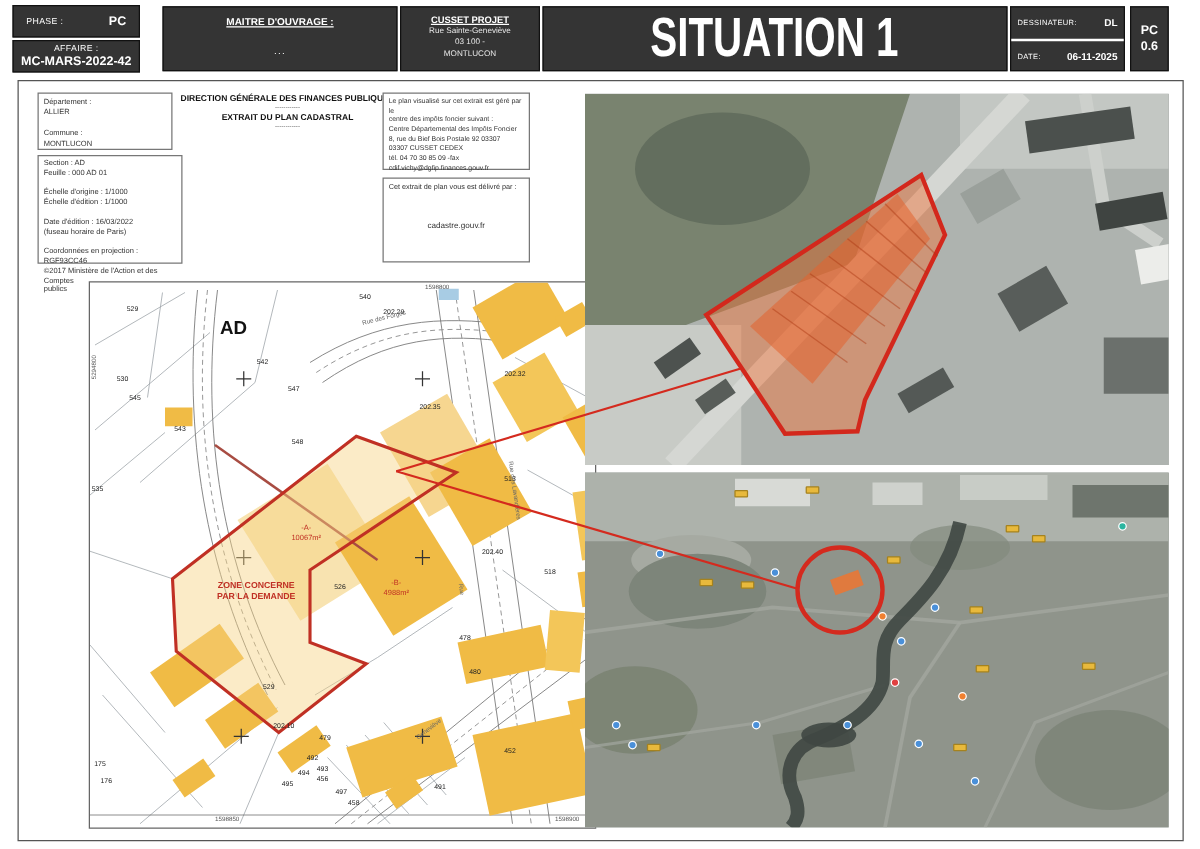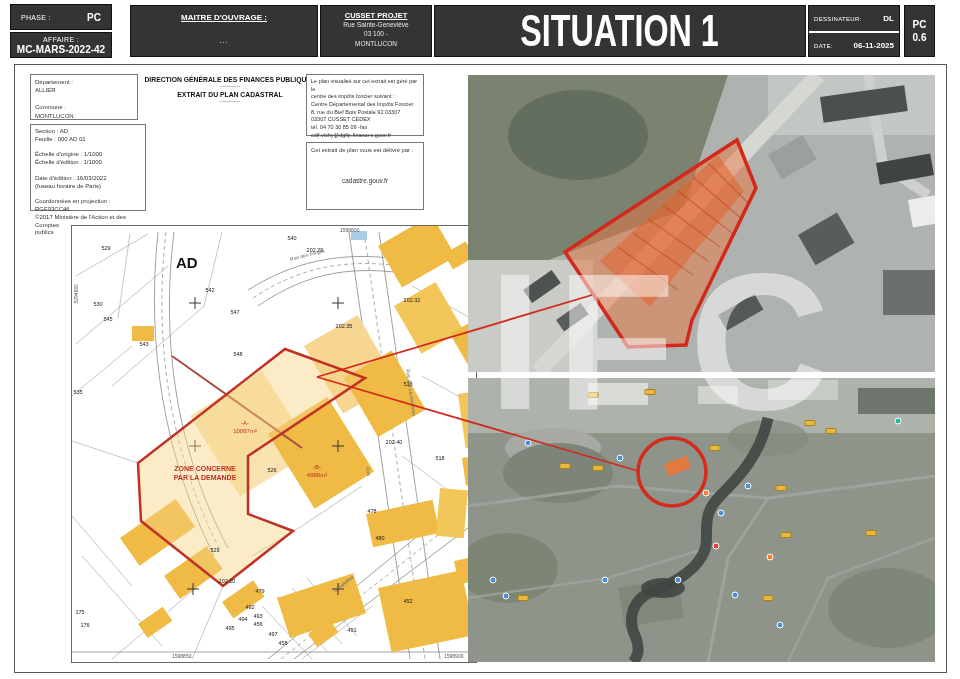--- a/index.html
+++ b/index.html
@@ -429,20 +429,19 @@
         <div class="pin pin-blue" style="left: 25px; top: 202px;"></div>
         <div class="pin pin-blue" style="left: 38px; top: 218px;"></div>
         <div class="pin pin-blue" style="left: 137px; top: 202px;"></div>
         <div class="pin pin-teal" style="left: 430px; top: 43px;"></div>
         <div class="pin pin-orange" style="left: 238px; top: 115px;"></div>
         <div class="pin pin-orange" style="left: 302px; top: 179px;"></div>
         <div class="pin pin-red" style="left: 248px; top: 168px;"></div>
       </div>
   </div>
 
-  <div class="abs watermark">IFC</div>
 
   <svg class="abs overlay" width="960" height="679" viewBox="0 0 960 679">
     <line x1="317" y1="377" x2="592" y2="295" stroke="#d42a1e" stroke-width="1.8"></line>
     <line x1="317" y1="377" x2="638" y2="471" stroke="#d42a1e" stroke-width="1.8"></line>
   </svg>
 
 </div>
 
 </body></html>

